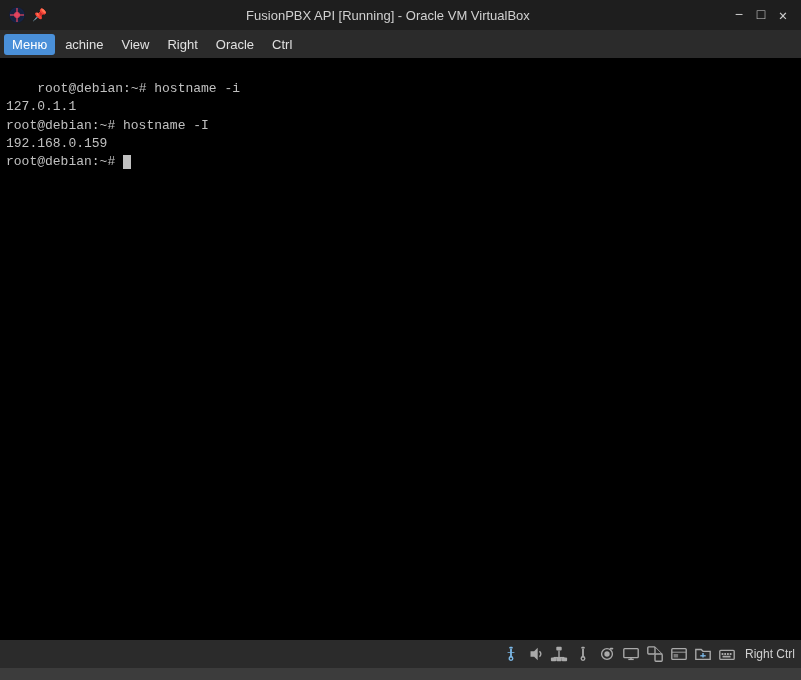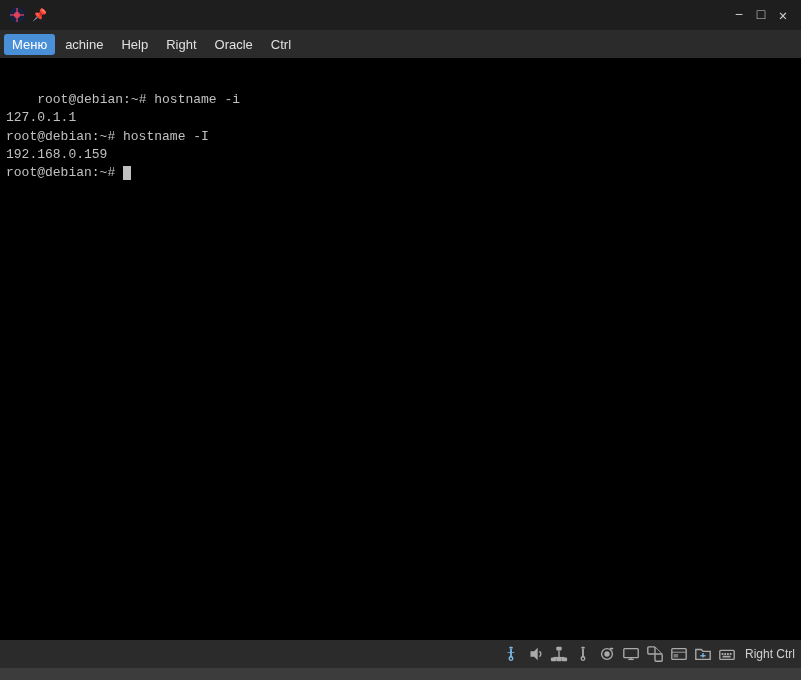--- a/index.html
+++ b/index.html
@@ -95,21 +95,21 @@
     .menu-item.active {
       background: #4a90d9;
       color: white;
     }
 
     
     .terminal {
       background: #000;
       width: 100%;
       height: 609px;
-      padding: 15px 6px;
+      padding: 4px 6px;
       overflow: hidden;
       position: relative;
     }
 
     .terminal-text {
       color: #c0c0c0;
       font-family: 'Courier New', monospace;
       font-size: 13px;
       line-height: 1.4;
       white-space: pre;
@@ -174,31 +174,32 @@
       
       <svg viewBox="0 0 18 18" xmlns="http://www.w3.org/2000/svg">
         <circle cx="9" cy="9" r="8" fill="#1a1a2e"></circle>
         <circle cx="9" cy="9" r="7" fill="#16213e" stroke="#0f3460" stroke-width="0.5"></circle>
         <path d="M9 2 L9 16 M2 9 L16 9" stroke="#e94560" stroke-width="1.5" opacity="0.8"></path>
         <circle cx="9" cy="9" r="3" fill="#e94560" opacity="0.9"></circle>
       </svg>
     </div>
     <span class="pin-icon">📌</span>
   </div>
+  <div class="title-bar-center">FusionPBX API [Running] - Oracle VM VirtualBox</div>
   <div class="title-bar-controls">
     <div class="tb-btn">−</div>
     <div class="tb-btn">□</div>
     <div class="tb-btn close">✕</div>
   </div>
 </div>
 
 <div class="menu-bar">
   <div class="menu-item active">Меню</div>
   <div class="menu-item">achine</div>
-  <div class="menu-item">Help</div>
+  <div class="menu-item">View</div>
   <div class="menu-item">Right</div>
   <div class="menu-item">Oracle</div>
   <div class="menu-item">Ctrl</div>
 </div>
 
 <div class="terminal">
   <div class="terminal-text">
     <span id="terminal-content">root@debian:~# hostname -i
 127.0.1.1
 root@debian:~# hostname -I

